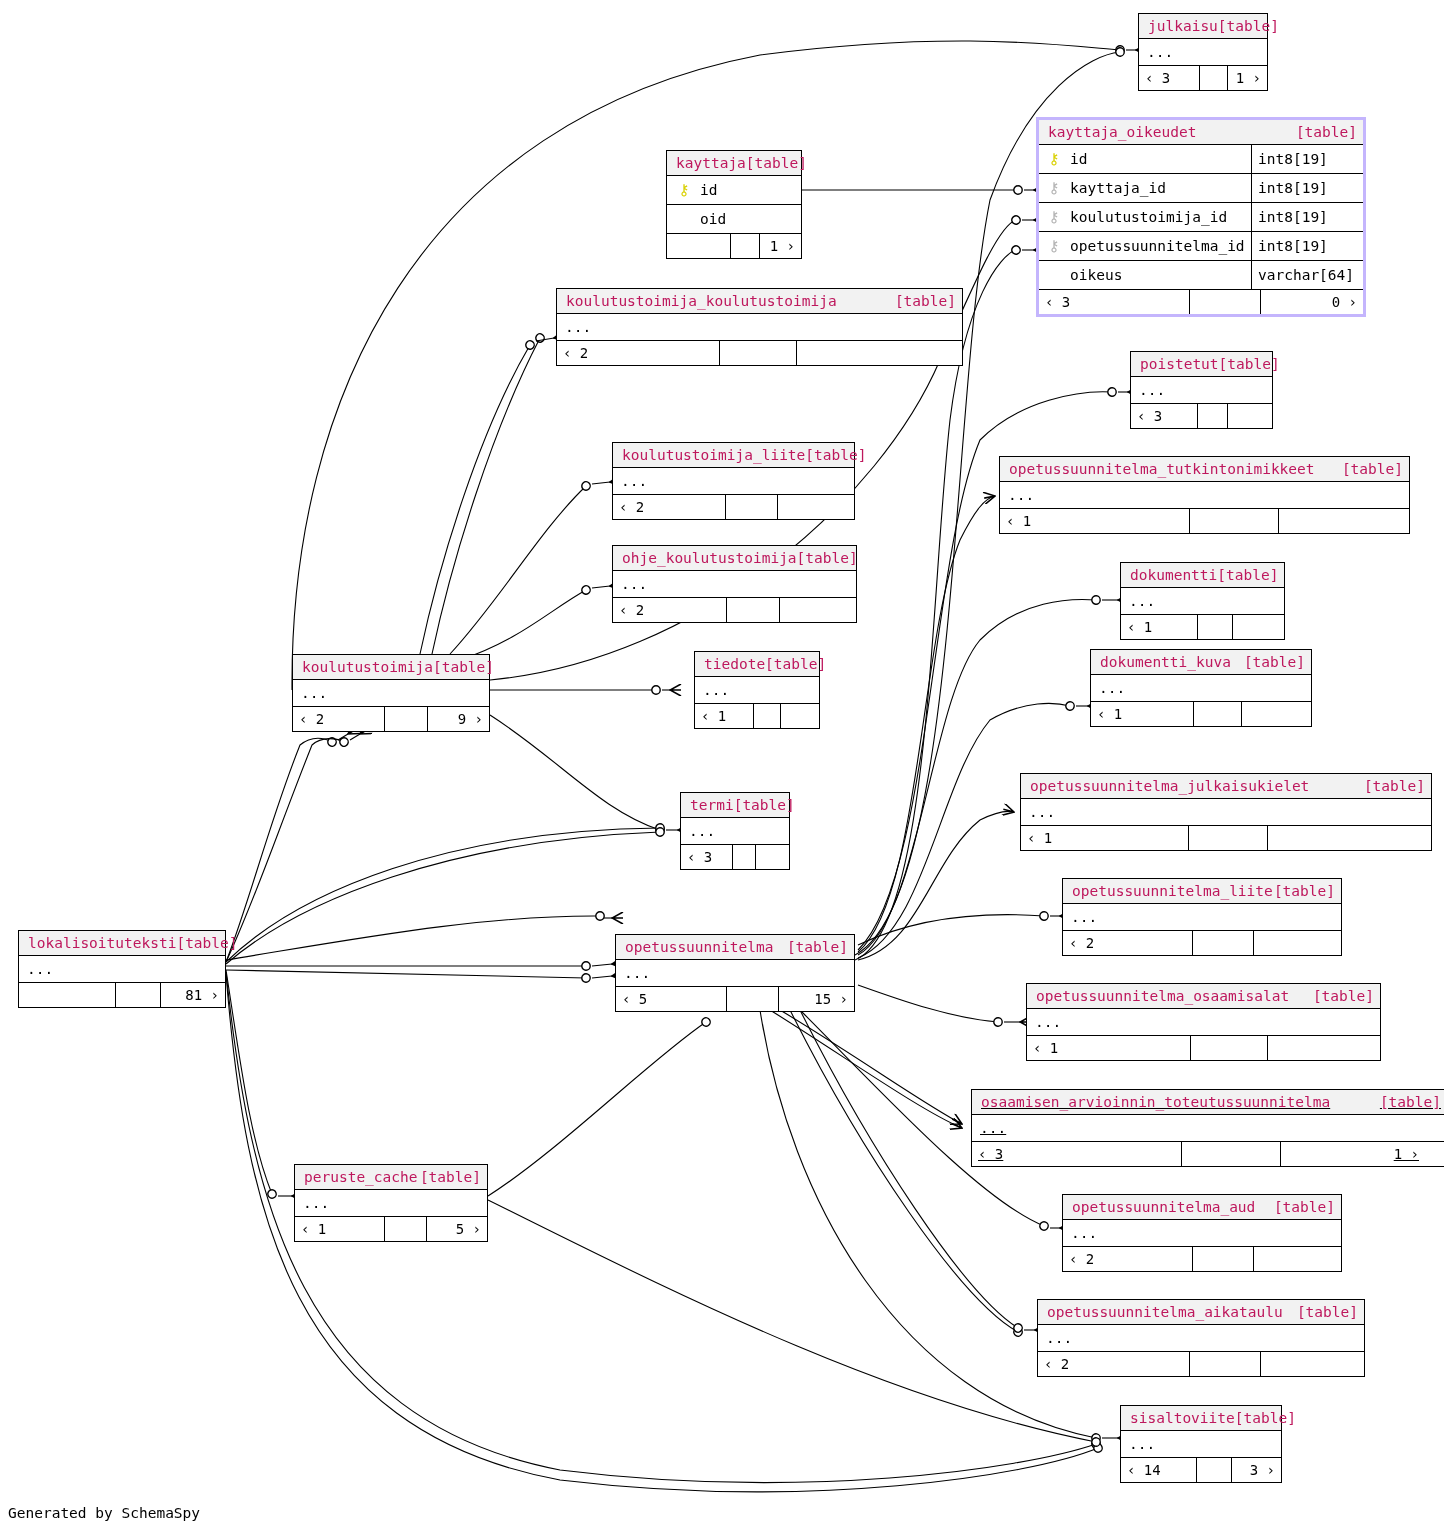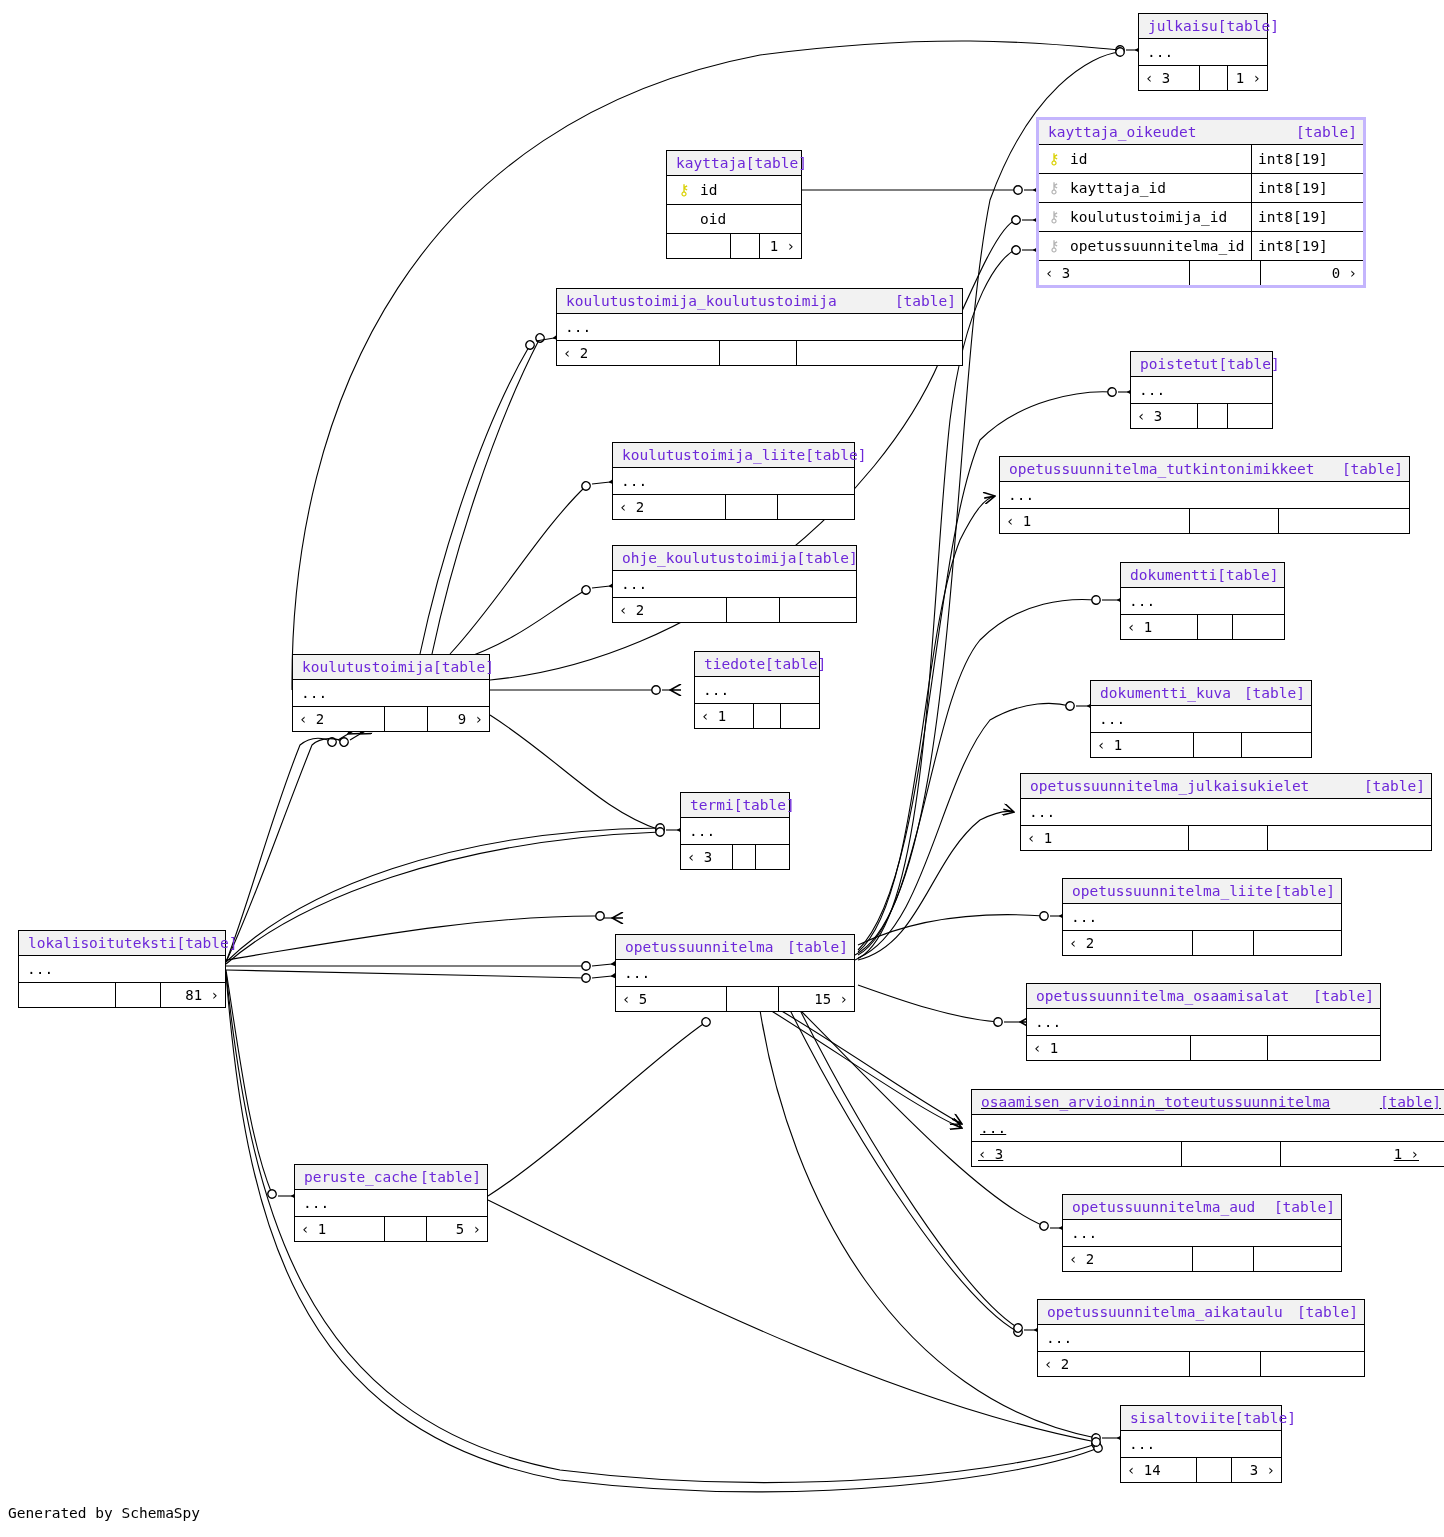--- a/index.html
+++ b/index.html
@@ -38,21 +38,21 @@
     background: #f2f2f2;
     border-bottom: 1px solid #000;
     height: 25px;
     line-height: 25px;
     display: flex;
     align-items: center;
     justify-content: space-between;
     padding: 0 6px 0 9px;
     box-sizing: border-box;
     font-size: 14.5px;
-    color: #6d28d9;
+    color: #be185d;
     white-space: nowrap;
   }
   .tbl .hdr .tname { letter-spacing: 0px; }
   .tbl .hdr .ttag { letter-spacing: 0px; }
   .tbl .body {
     background: #ffffff;
     border-bottom: 1px solid #000;
     height: 27px;
     line-height: 27px;
     padding: 0 6px 0 8px;
@@ -281,20 +281,27 @@
         </div>
         <div class="ctype" style="width: 112px;">int8[19]</div>
       </div>
       <div class="row">
         <div class="cname">
           <span class="keyicon fk">⚷</span>
           <span>opetussuunnitelma_id</span>
         </div>
         <div class="ctype" style="width: 112px;">int8[19]</div>
       </div>
+      <div class="row" style="border-bottom: 1px solid rgb(0, 0, 0);">
+        <div class="cname">
+          <span class="keyicon none">&nbsp;</span>
+          <span>oikeus</span>
+        </div>
+        <div class="ctype" style="width: 112px;">varchar[64]</div>
+      </div>
       <div class="foot">
         <div class="fc left" style="width: 152px;">‹ 3</div>
         <div class="fc mid" style="width: 73px;"></div>
         <div class="fc right" style="width: 103px;">0 ›</div>
       </div>
     </div>
     <div class="tbl" style="left: 666px; top: 150px; width: 136px;">
       <div class="hdr">
         <span class="tname">kayttaja</span>
         <span class="ttag">[table]</span>
@@ -406,21 +413,21 @@
         <span class="tname">tiedote</span>
         <span class="ttag">[table]</span>
       </div>
       <div class="body">...</div>
       <div class="foot">
         <div class="fc left" style="width: 58px;">‹ 1</div>
         <div class="fc mid" style="width: 28px;"></div>
         <div class="fc right" style="width: 38px;"></div>
       </div>
     </div>
-    <div class="tbl" style="left: 1090px; top: 680px; width: 222px;">
+    <div class="tbl" style="left: 1090px; top: 649px; width: 222px;">
       <div class="hdr">
         <span class="tname">dokumentti_kuva</span>
         <span class="ttag">[table]</span>
       </div>
       <div class="body">...</div>
       <div class="foot">
         <div class="fc left" style="width: 102px;">‹ 1</div>
         <div class="fc mid" style="width: 49px;"></div>
         <div class="fc right" style="width: 69px;"></div>
       </div>

